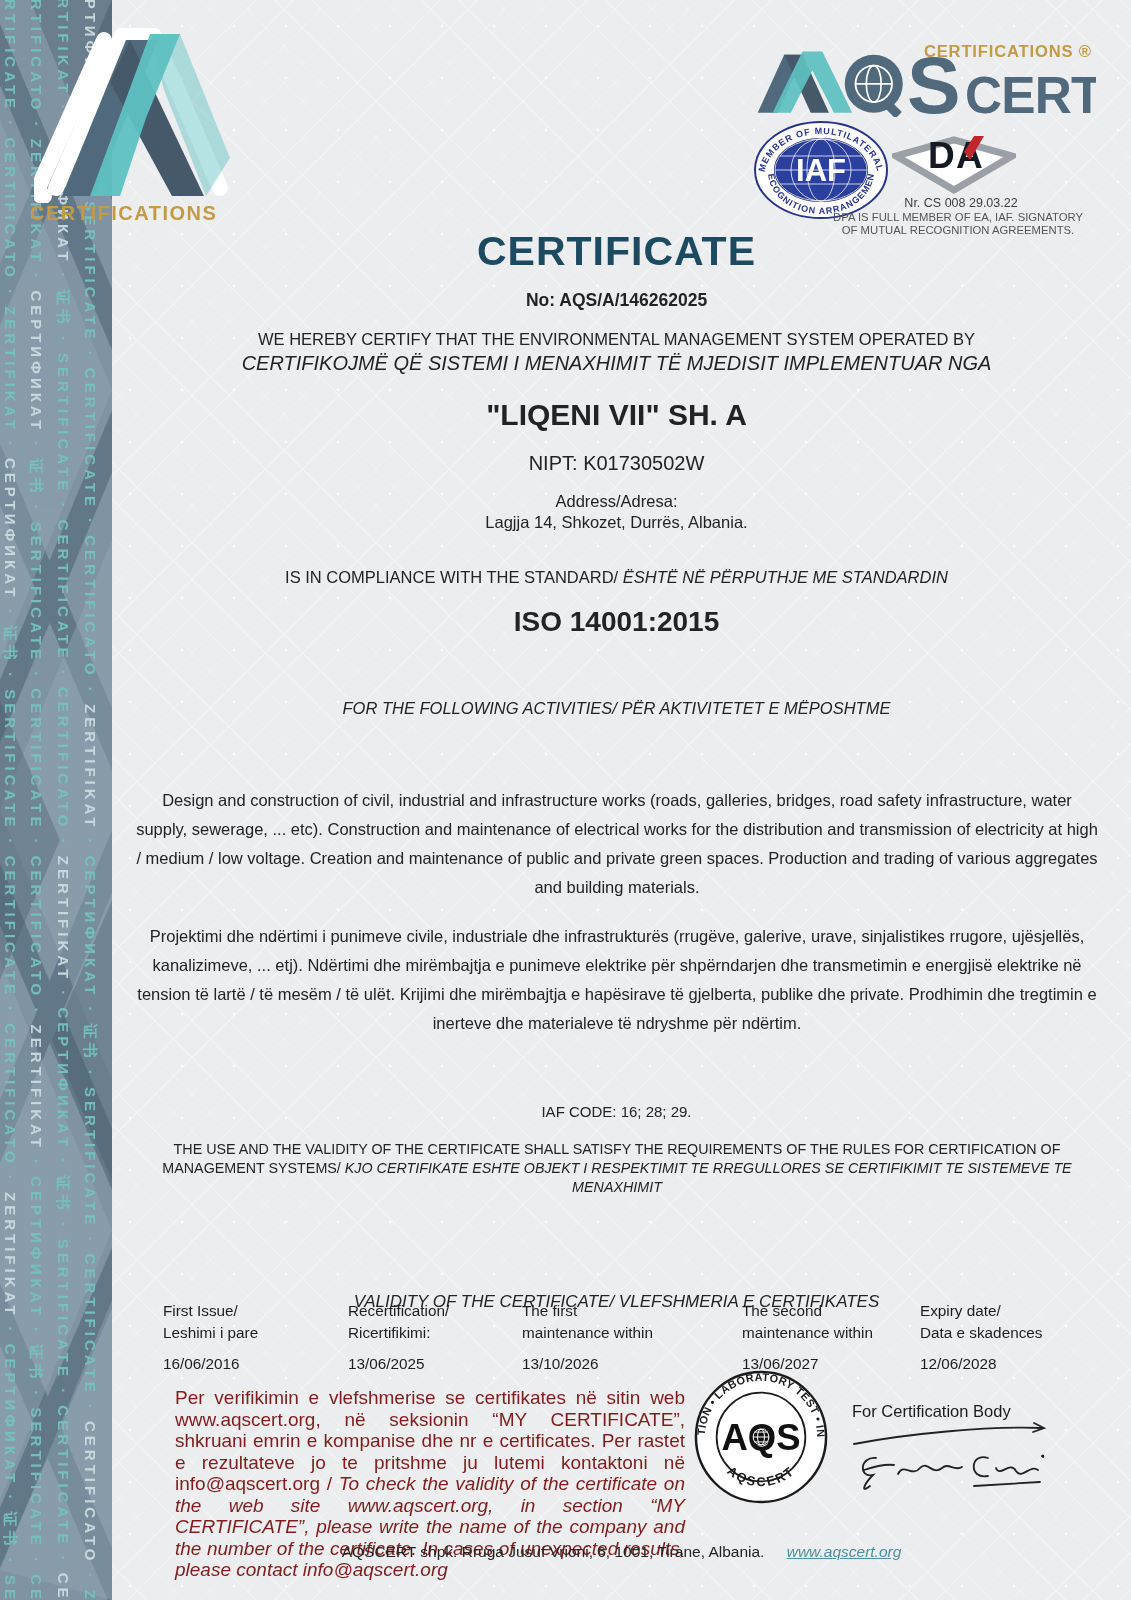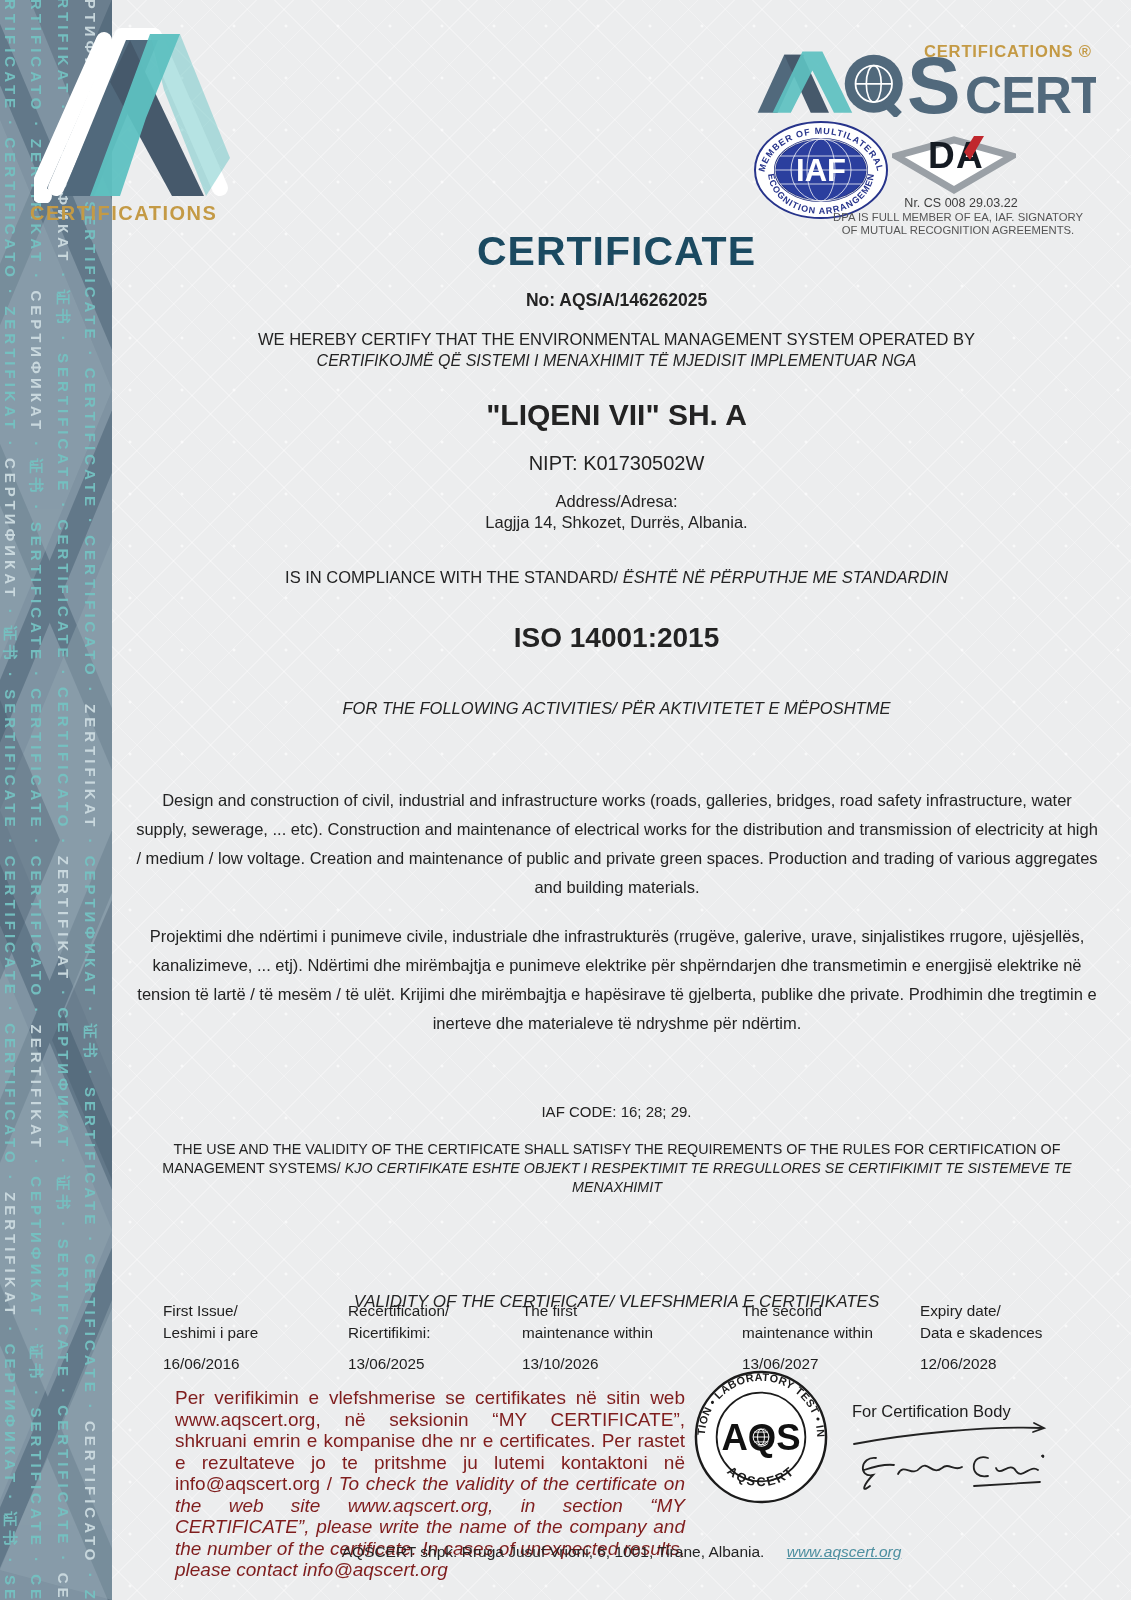--- a/index.html
+++ b/index.html
@@ -40,28 +40,28 @@
   .da-logo  { position:absolute; left:892px; top:130px; width:124px; height:66px; }
   .da-nr    { position:absolute; left:845px; top:196px; width:232px; text-align:center;
               font-size:12.5px; color:#3d3d3d; }
   .da-note  { position:absolute; left:833px; top:211px; width:250px; text-align:center;
               font-size:11.3px; line-height:13px; color:#555; }
   
   .cline { position:absolute; left:112px; right:10px; text-align:center; }
   .title  { top:228px; font-size:41px; font-weight:700; color:#1b4a61; letter-spacing:1px; }
   .certno { top:290px; font-size:17.5px; font-weight:700; }
   .st-en  { top:330px; font-size:16.5px; }
-  .st-sq  { top:352px; font-size:16px; font-style:italic; }
+  .st-sq  { top:352px; font-size:20px; font-style:italic; }
   .company{ top:398px; font-size:30px; font-weight:700; }
   .nipt   { top:452px; font-size:20px; font-weight:400; }
   .addr-l { top:492px; font-size:16.5px; }
   .addr   { top:513px; font-size:16.5px; }
   .compl  { top:568px; font-size:16.5px; }
   .compl .it { font-style:italic; }
-  .iso    { top:622px; font-size:28px; font-weight:700; }
+  .iso    { top:606px; font-size:28px; font-weight:700; }
   .activ  { top:699px; font-size:16.5px; font-style:italic; }
   .scope-en{ position:absolute; left:135px; right:32px; top:786px; text-align:center;
              font-size:16.5px; line-height:29px; }
   .scope-sq{ position:absolute; left:135px; right:32px; top:922px; text-align:center;
              font-size:16.5px; line-height:29px; }
   .iafcode { top:1103px; font-size:15px; font-weight:500; }
   .rules   { position:absolute; left:135px; right:32px; top:1140px; text-align:center;
              font-size:14.3px; line-height:19px; }
   .rules .it{ font-style:italic; }
   .vhead   { top:1292px; font-size:17px; font-style:italic; font-weight:500; }

